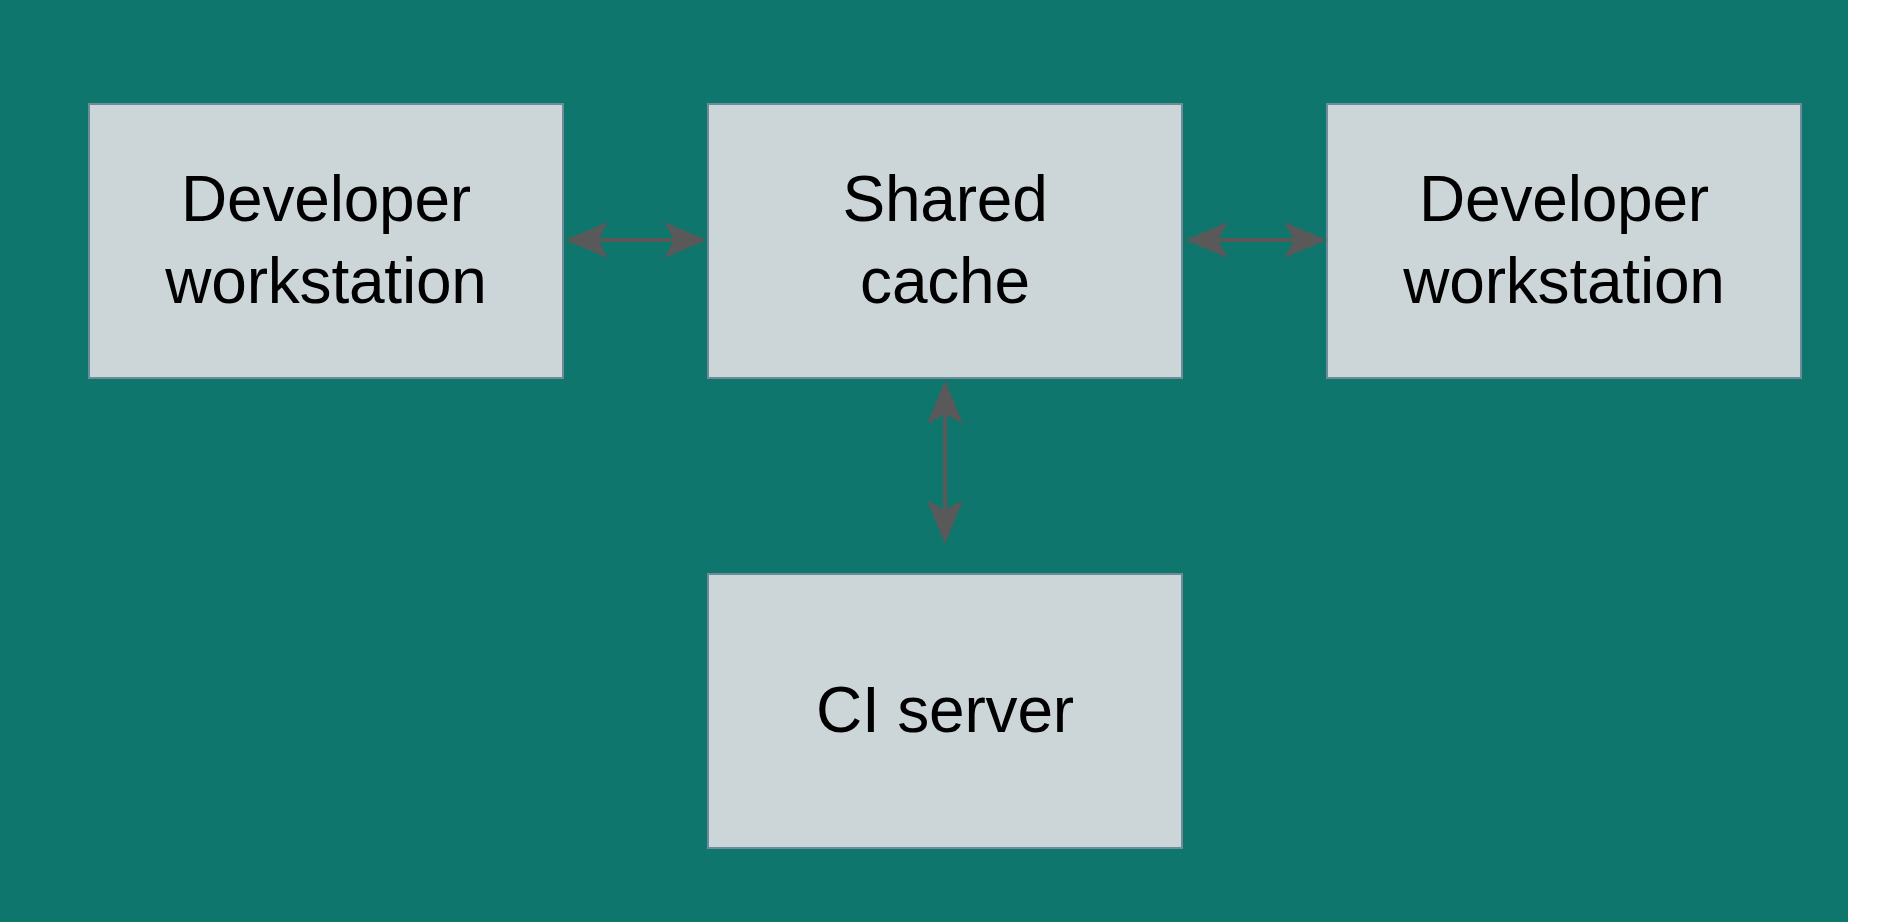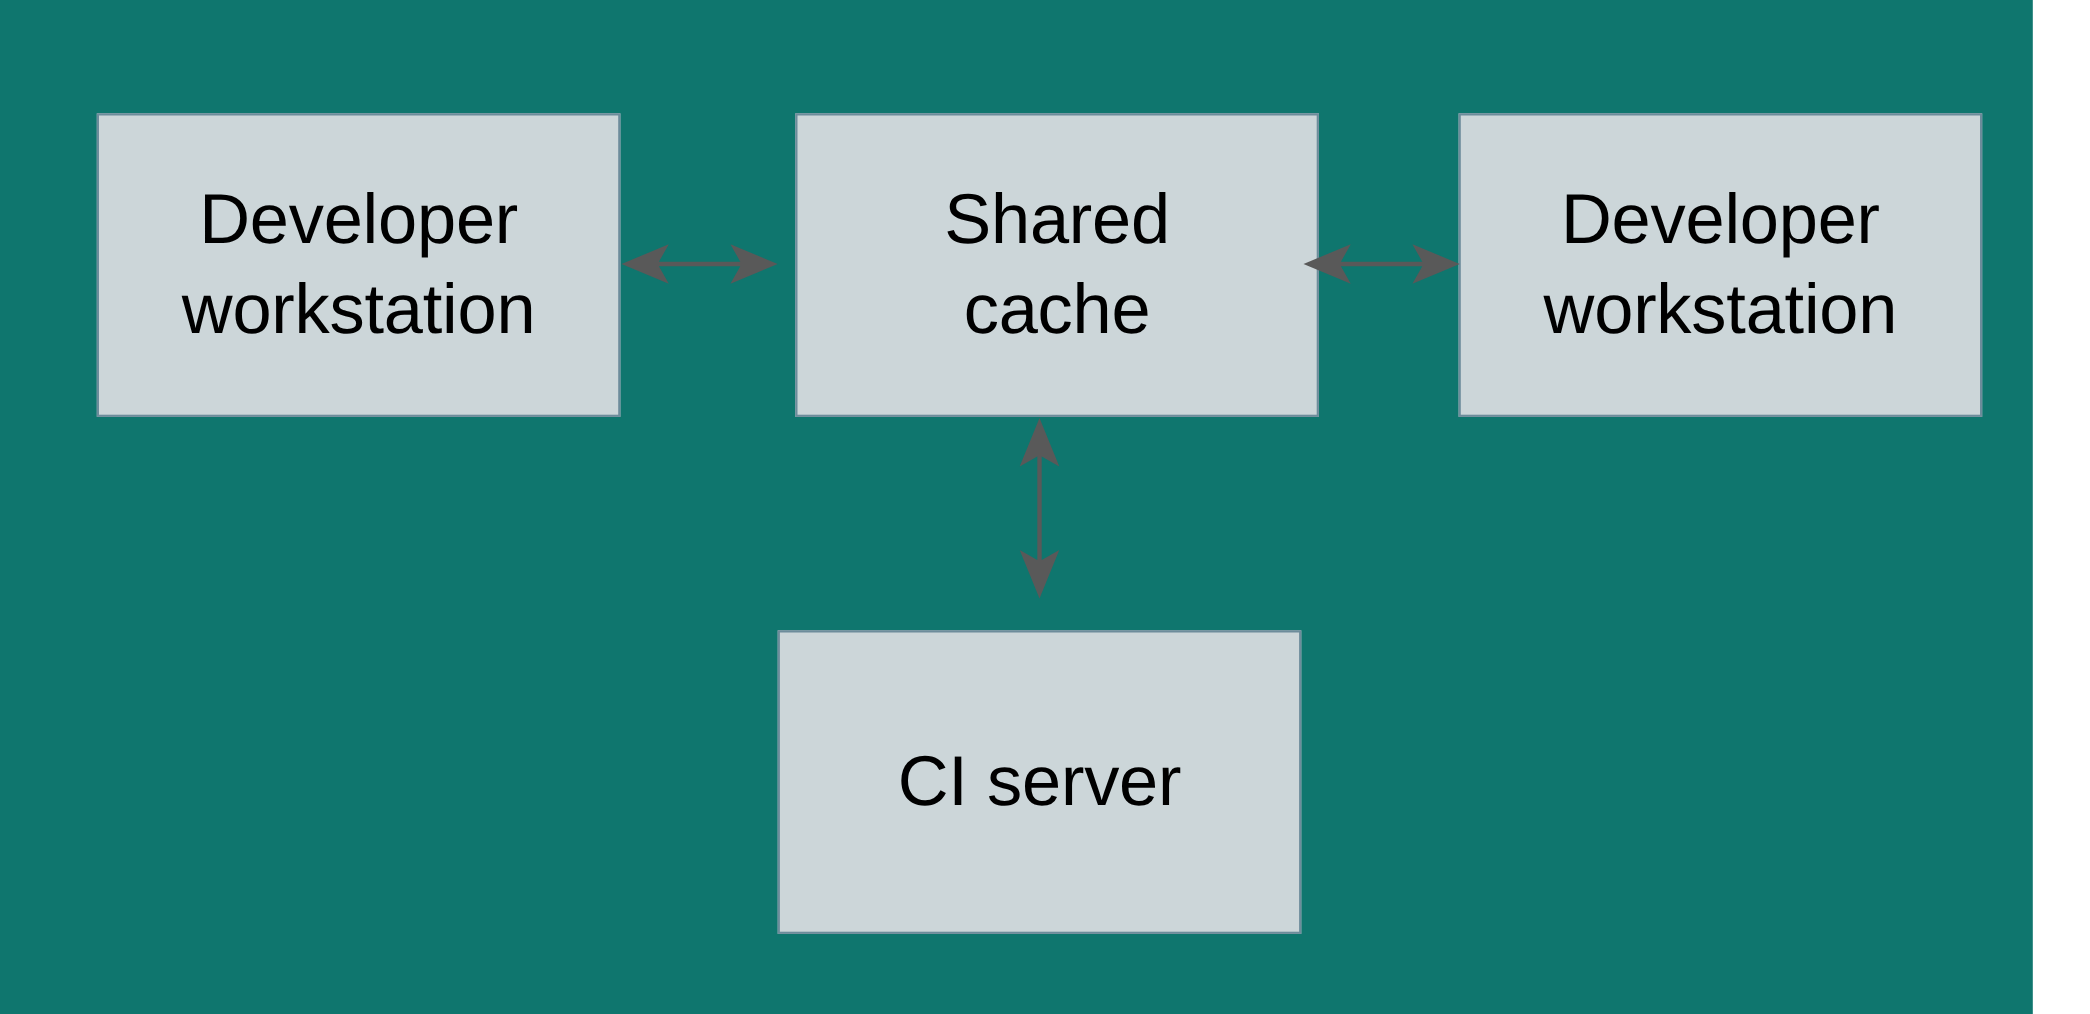--- a/index.html
+++ b/index.html
@@ -32,21 +32,21 @@
     font-family: "Liberation Sans", sans-serif;
     font-size: 64px;
     line-height: 1.28;
     color: #000000;
     letter-spacing: -0.2px;
     white-space: pre-line;
     padding: 0 8px;
   }
   
   #node-dev-left  { left: 88px;   top: 103px; width: 476px; height: 276px; }
-  #node-cache     { left: 707px;  top: 103px; width: 476px; height: 276px; margin-left: 16px; }
+  #node-cache     { left: 707px;  top: 103px; width: 476px; height: 276px; }
   #node-dev-right { left: 1326px; top: 103px; width: 476px; height: 276px; }
   #node-ci        { left: 707px;  top: 545px; width: 476px; height: 276px; margin-top: 28px; }
 
   .edge {
     position: absolute;
     overflow: visible;
   }
   #edge-left-cache  { left: 560px;  top: 210px; width: 152px; height: 60px; }
   #edge-cache-right { left: 1180px; top: 210px; width: 152px; height: 60px; }
   #edge-cache-ci    { left: 915px;  top: 376px; width: 60px;  height: 172px; }

